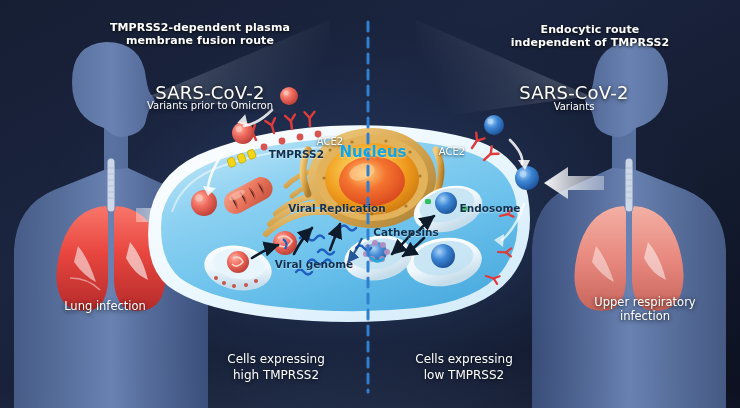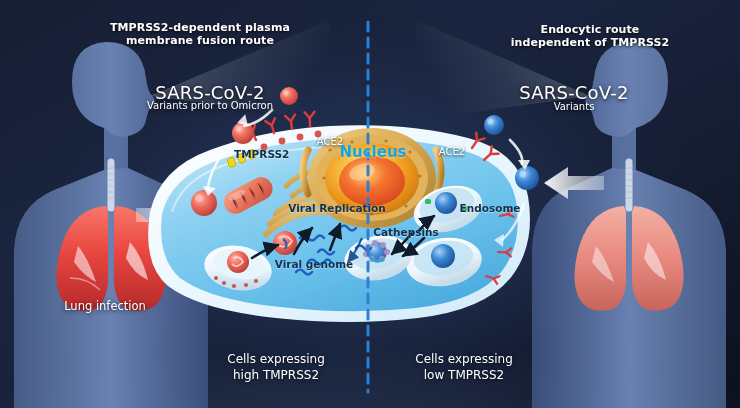--- a/index.html
+++ b/index.html
@@ -524,32 +524,34 @@
 
 <div class="lbl sars" style="left:120px; top:82px; width:180px;">SARS-CoV-2</div>
 <div class="lbl sub" style="left:110px; top:100px; width:200px;">Variants prior to Omicron</div>
 
 <div class="lbl sars" style="left:484px; top:82px; width:180px;">SARS-CoV-2</div>
 <div class="lbl sub" style="left:484px; top:101px; width:180px;">Variants</div>
 
 <div class="lbl ace" style="left:300px; top:108px; width:60px;">ACE2</div>
 <div class="lbl ace" style="left:422px; top:118px; width:60px;">ACE2</div>
 
-<div class="lbl cellTxt" style="left:234px; top:148px; width:90px; text-align:left;">TMPRSS2</div>
+<div class="lbl cellTxt" style="left:234px; top:148px; width:90px; text-align:right;">TMPRSS2</div>
 
 <div class="lbl nuc" style="left:330px; top:144px; width:86px;">Nucleus</div>
 
 <div class="lbl cellTxt" style="left:282px; top:202px; width:110px;">Viral Replication</div>
 
 <div class="lbl cellTxt" style="left:268px; top:258px; width:92px;">Viral genome</div>
 
 <div class="lbl cellTxt" style="left:366px; top:226px; width:80px;">Cathepsins</div>
 
 <div class="lbl cellTxt" style="left:450px; top:202px; width:80px;">Endosome</div>
 
 <div class="lbl organ" style="left:30px; top:300px; width:150px;">Lung infection</div>
+<div class="lbl organ" style="left:570px; top:296px; width:150px;">Upper respiratory
+infection</div>
 
 <div class="lbl foot" style="left:196px; top:352px; width:160px;">Cells expressing
 high TMPRSS2</div>
 <div class="lbl foot" style="left:384px; top:352px; width:160px;">Cells expressing
 low TMPRSS2</div>
 
 </div>
 
 </body></html>

